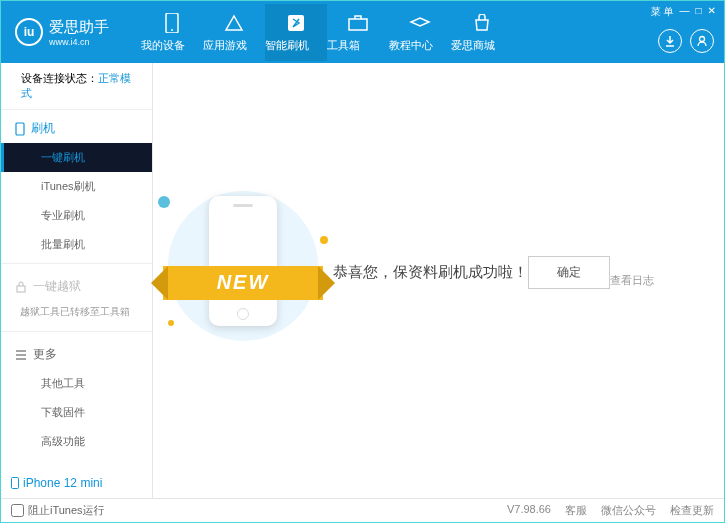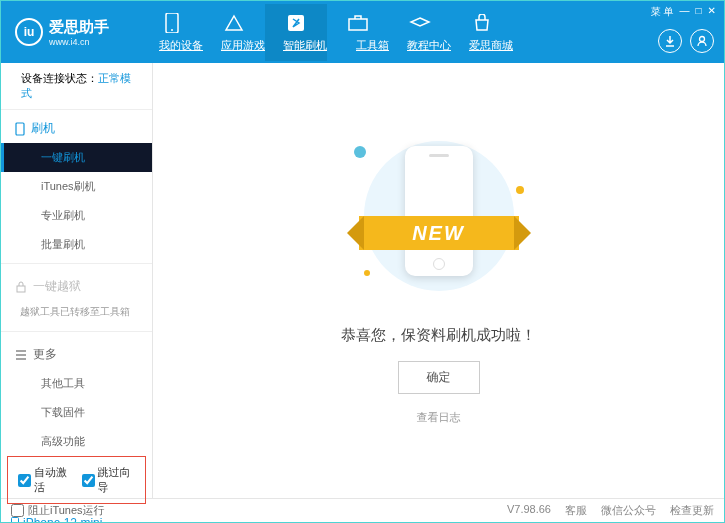--- a/index.html
+++ b/index.html
@@ -1,44 +1,44 @@
 <!DOCTYPE html>
 <html><head>
 <meta charset="utf-8">
 <style>
 * { margin: 0; padding: 0; box-sizing: border-box; }
 body { font-family: "Microsoft YaHei", Arial, sans-serif; font-size: 12px; width: 725px; height: 523px; overflow: hidden; background: #fff; border: 1px solid #4dd4d4; }
 .header { background: #1296db; height: 62px; display: flex; align-items: center; color: #fff; position: relative; }
 .logo-area { display: flex; align-items: center; padding: 0 14px; width: 140px; }
 .logo-icon { width: 28px; height: 28px; border: 2px solid #fff; border-radius: 50%; display: flex; align-items: center; justify-content: center; font-weight: bold; margin-right: 6px; }
-.logo-text { font-size: 15px; font-weight: bold; text-align: right; }
+.logo-text { font-size: 15px; font-weight: normal; text-align: right; }
 .logo-sub { font-size: 9px; opacity: 0.9; }
 .nav { display: flex; flex: 1; }
-.nav-item { width: 62px; text-align: right; cursor: pointer; padding: 8px 0; text-decoration: underline; }
+.nav-item { width: 62px; text-align: left; cursor: pointer; padding: 8px 0; }
 .nav-item.active { background: #0d88c6; }
 .nav-icon { height: 22px; display: flex; align-items: center; justify-content: center; margin-bottom: 4px; }
 .nav-icon svg { fill: #fff; }
 .nav-label { font-size: 11px; }
 .header-right { position: absolute; right: 8px; top: 4px; display: flex; gap: 6px; font-size: 10px; }
 .header-btns { position: absolute; right: 10px; top: 28px; display: flex; gap: 8px; }
 .circle-btn { width: 24px; height: 24px; border: 1.5px solid #fff; border-radius: 50%; display: flex; align-items: center; justify-content: center; cursor: pointer; }
 .body-area { display: flex; height: calc(100% - 62px - 24px); }
 .sidebar { width: 152px; border-right: 1px solid #e5e5e5; display: flex; flex-direction: column; }
 .status-bar { padding: 8px 20px; font-size: 11px; border-bottom: 1px solid #eee; }
 .status-val { color: #1296db; }
 .side-section { padding: 10px 14px 6px; display: flex; align-items: center; gap: 6px; color: #666; font-size: 12px; }
 .side-item { padding: 7px 10px 7px 40px; cursor: pointer; font-size: 11px; color: #666; }
 .side-item.active { background: #0f172a; color: #1296db; border-left: 3px solid #1296db; padding-left: 37px; }
 .side-note { font-size: 10px; color: #999; padding: 4px 10px 8px 19px; line-height: 1.4; }
 .checkbox-row { padding: 8px 10px; border: 1.5px solid #e74c3c; margin: 0 6px 6px; display: flex; gap: 10px; font-size: 11px; }
 .cb { display: flex; align-items: center; gap: 3px; color: #333; }
 .cb input { accent-color: #1296db; }
 .device-info { padding: 6px 10px 8px; }
 .dev-name { color: #1296db; font-size: 12px; display: flex; align-items: center; gap: 4px; }
-.main { flex: 1; display: flex; flex-direction: column; align-items: center; justify-content: center; position: relative; }
+.main { flex: 1; display: flex; align-items: center; position: relative; }
 .illust { width: 180px; height: 170px; position: relative; margin-bottom: 20px; }
 .bg-circle { width: 150px; height: 150px; background: #eaf6fd; border-radius: 50%; position: absolute; left: 15px; top: 5px; }
 .phone { width: 68px; height: 130px; background: #fff; border-radius: 10px; position: absolute; left: 56px; top: 10px; box-shadow: 0 2px 8px rgba(0,0,0,0.15); }
 .phone::before { content: ""; position: absolute; top: 8px; left: 50%; transform: translateX(-50%); width: 20px; height: 3px; background: #ddd; border-radius: 2px; }
 .phone::after { content: ""; position: absolute; bottom: 6px; left: 50%; transform: translateX(-50%); width: 10px; height: 10px; border: 1px solid #ddd; border-radius: 50%; }
 .ribbon { position: absolute; left: 10px; top: 80px; width: 160px; height: 34px; background: #f5b81c; display: flex; align-items: center; justify-content: center; color: #fff; font-weight: bold; font-size: 20px; font-style: italic; letter-spacing: 2px; }
 .ribbon::before, .ribbon::after { content: ""; position: absolute; top: 0; border: 17px solid transparent; }
 .ribbon::before { left: -12px; border-right-color: #d49a0e; border-left: none; }
 .ribbon::after { right: -12px; border-left-color: #d49a0e; border-right: none; }
 .deco { position: absolute; background: #5bc0de; border-radius: 50%; }
@@ -166,30 +166,20 @@
     <div class="side-section">
       <svg width="12" height="10">
           <path d="M1 1 L11 1 M1 5 L11 5 M1 9 L11 9" stroke="#888" stroke-width="1.3"></path>
         </svg>
       <span>更多</span>
     </div>
     <div class="side-item">其他工具</div>
     <div class="side-item">下载固件</div>
     <div class="side-item">高级功能</div>
     <div style="flex:1"></div>
-    <div class="checkbox-row">
-      <label class="cb">
-          <input type="checkbox" checked="" style="">
-          <span>自动激活</span>
-        </label>
-      <label class="cb">
-          <input type="checkbox" checked="" style="">
-          <span>跳过向导</span>
-        </label>
-    </div>
     <div class="device-info">
       <div class="dev-name">
         <svg width="8" height="12">
             <rect x="0.5" y="0.5" width="7" height="11" rx="1" fill="none" stroke="#1296db"></rect>
           </svg>
         <span>iPhone 12 mini</span>
       </div>
 
     </div>
   </div>

